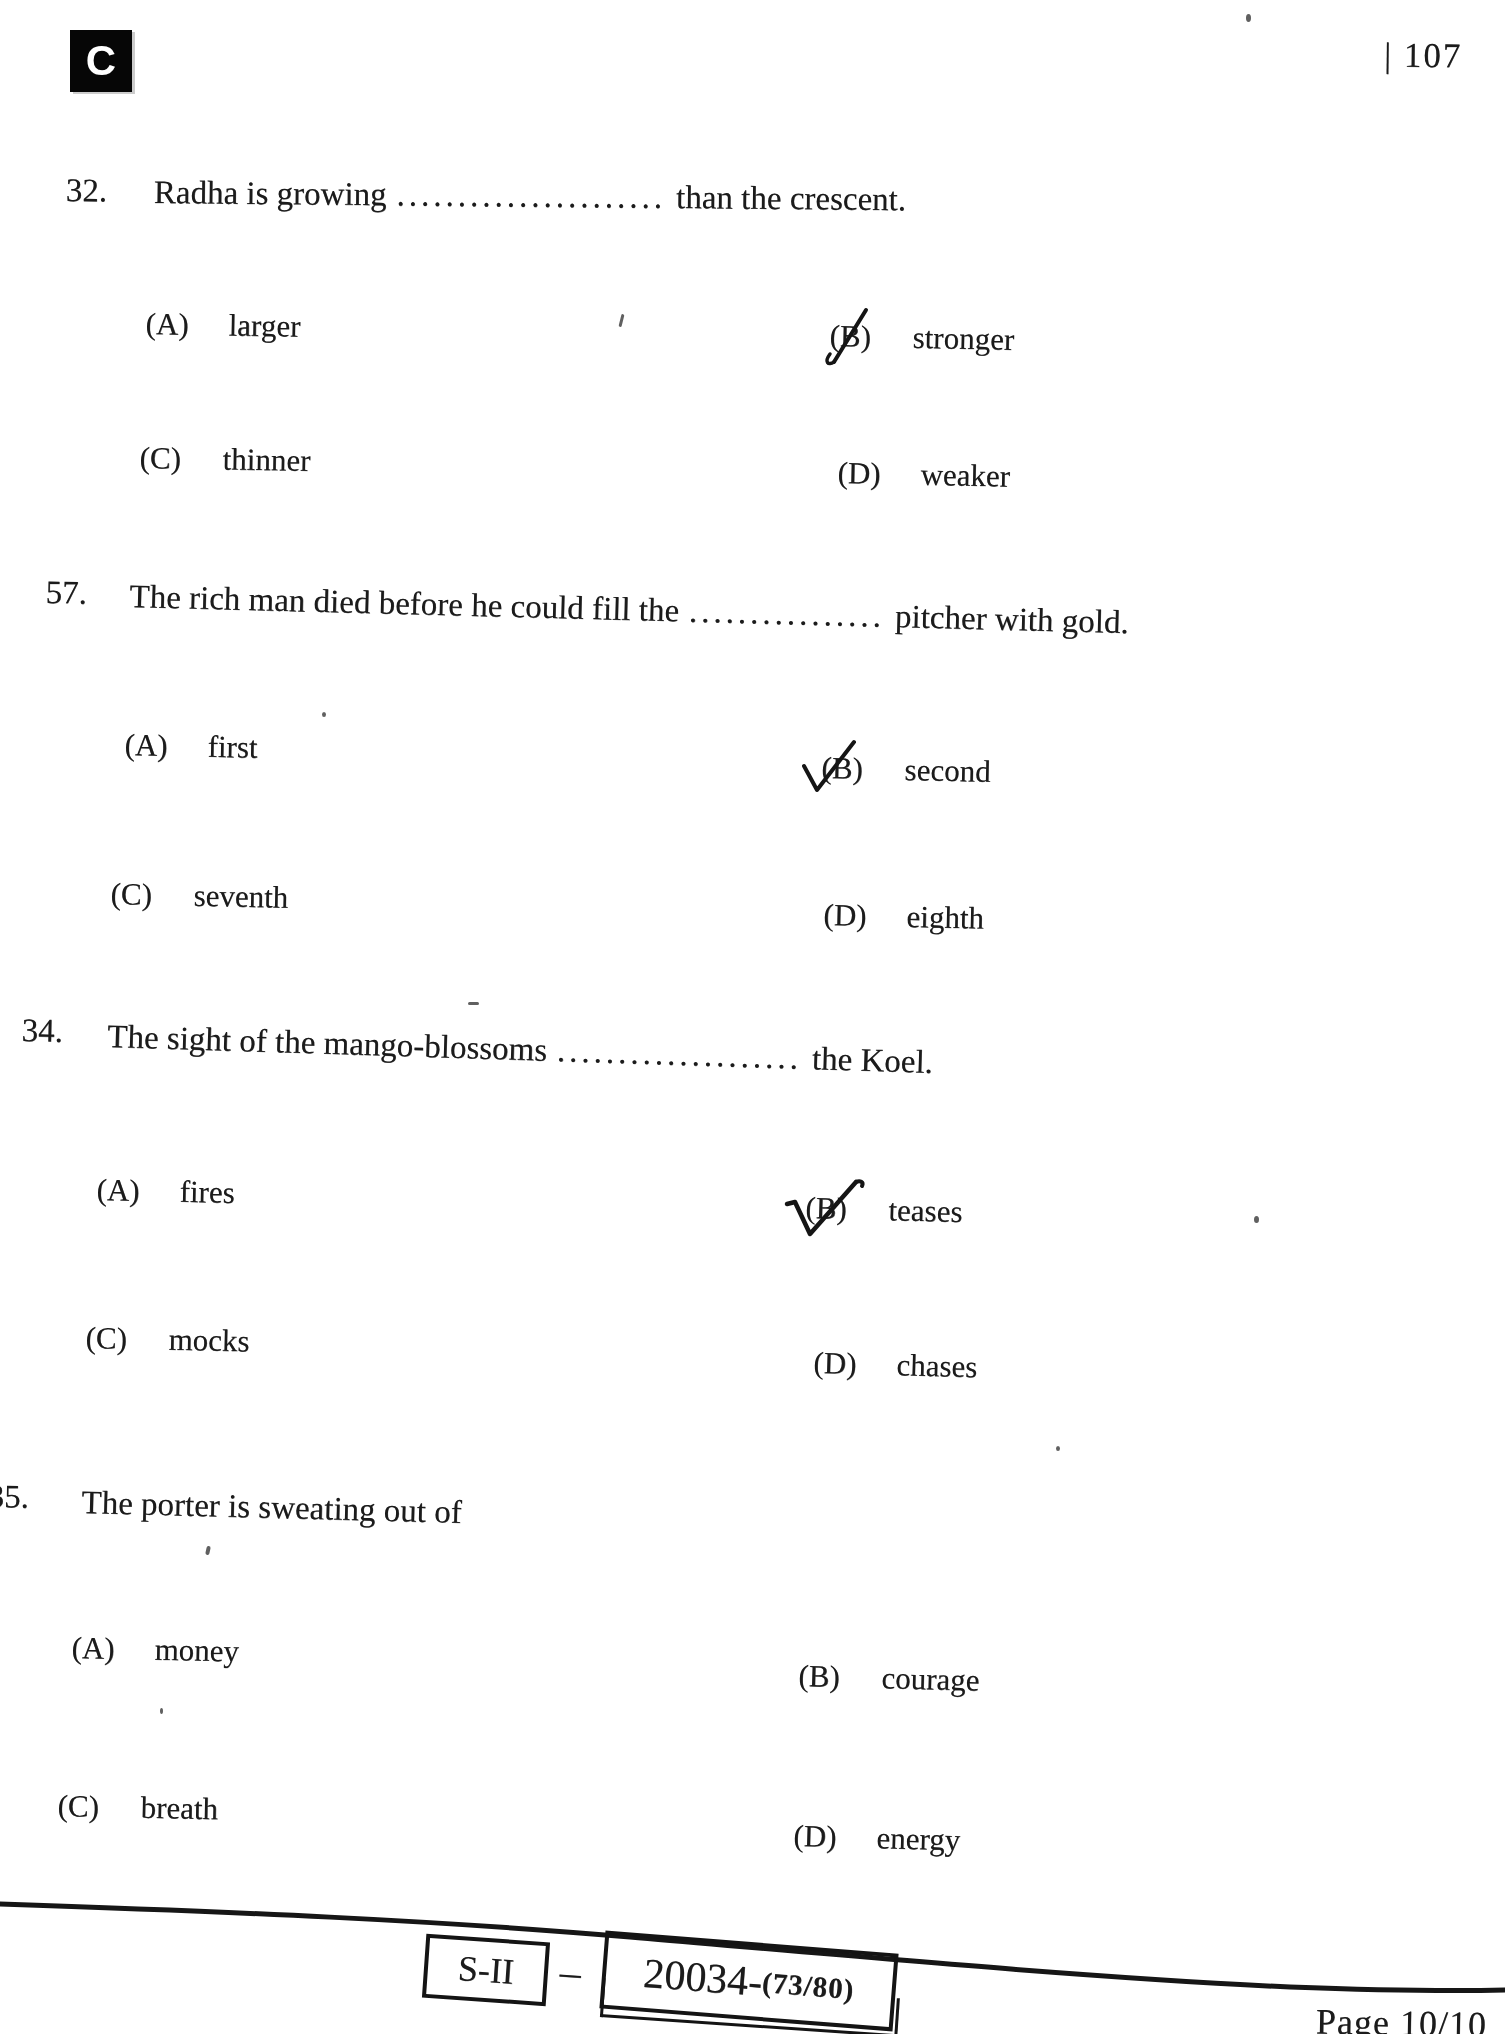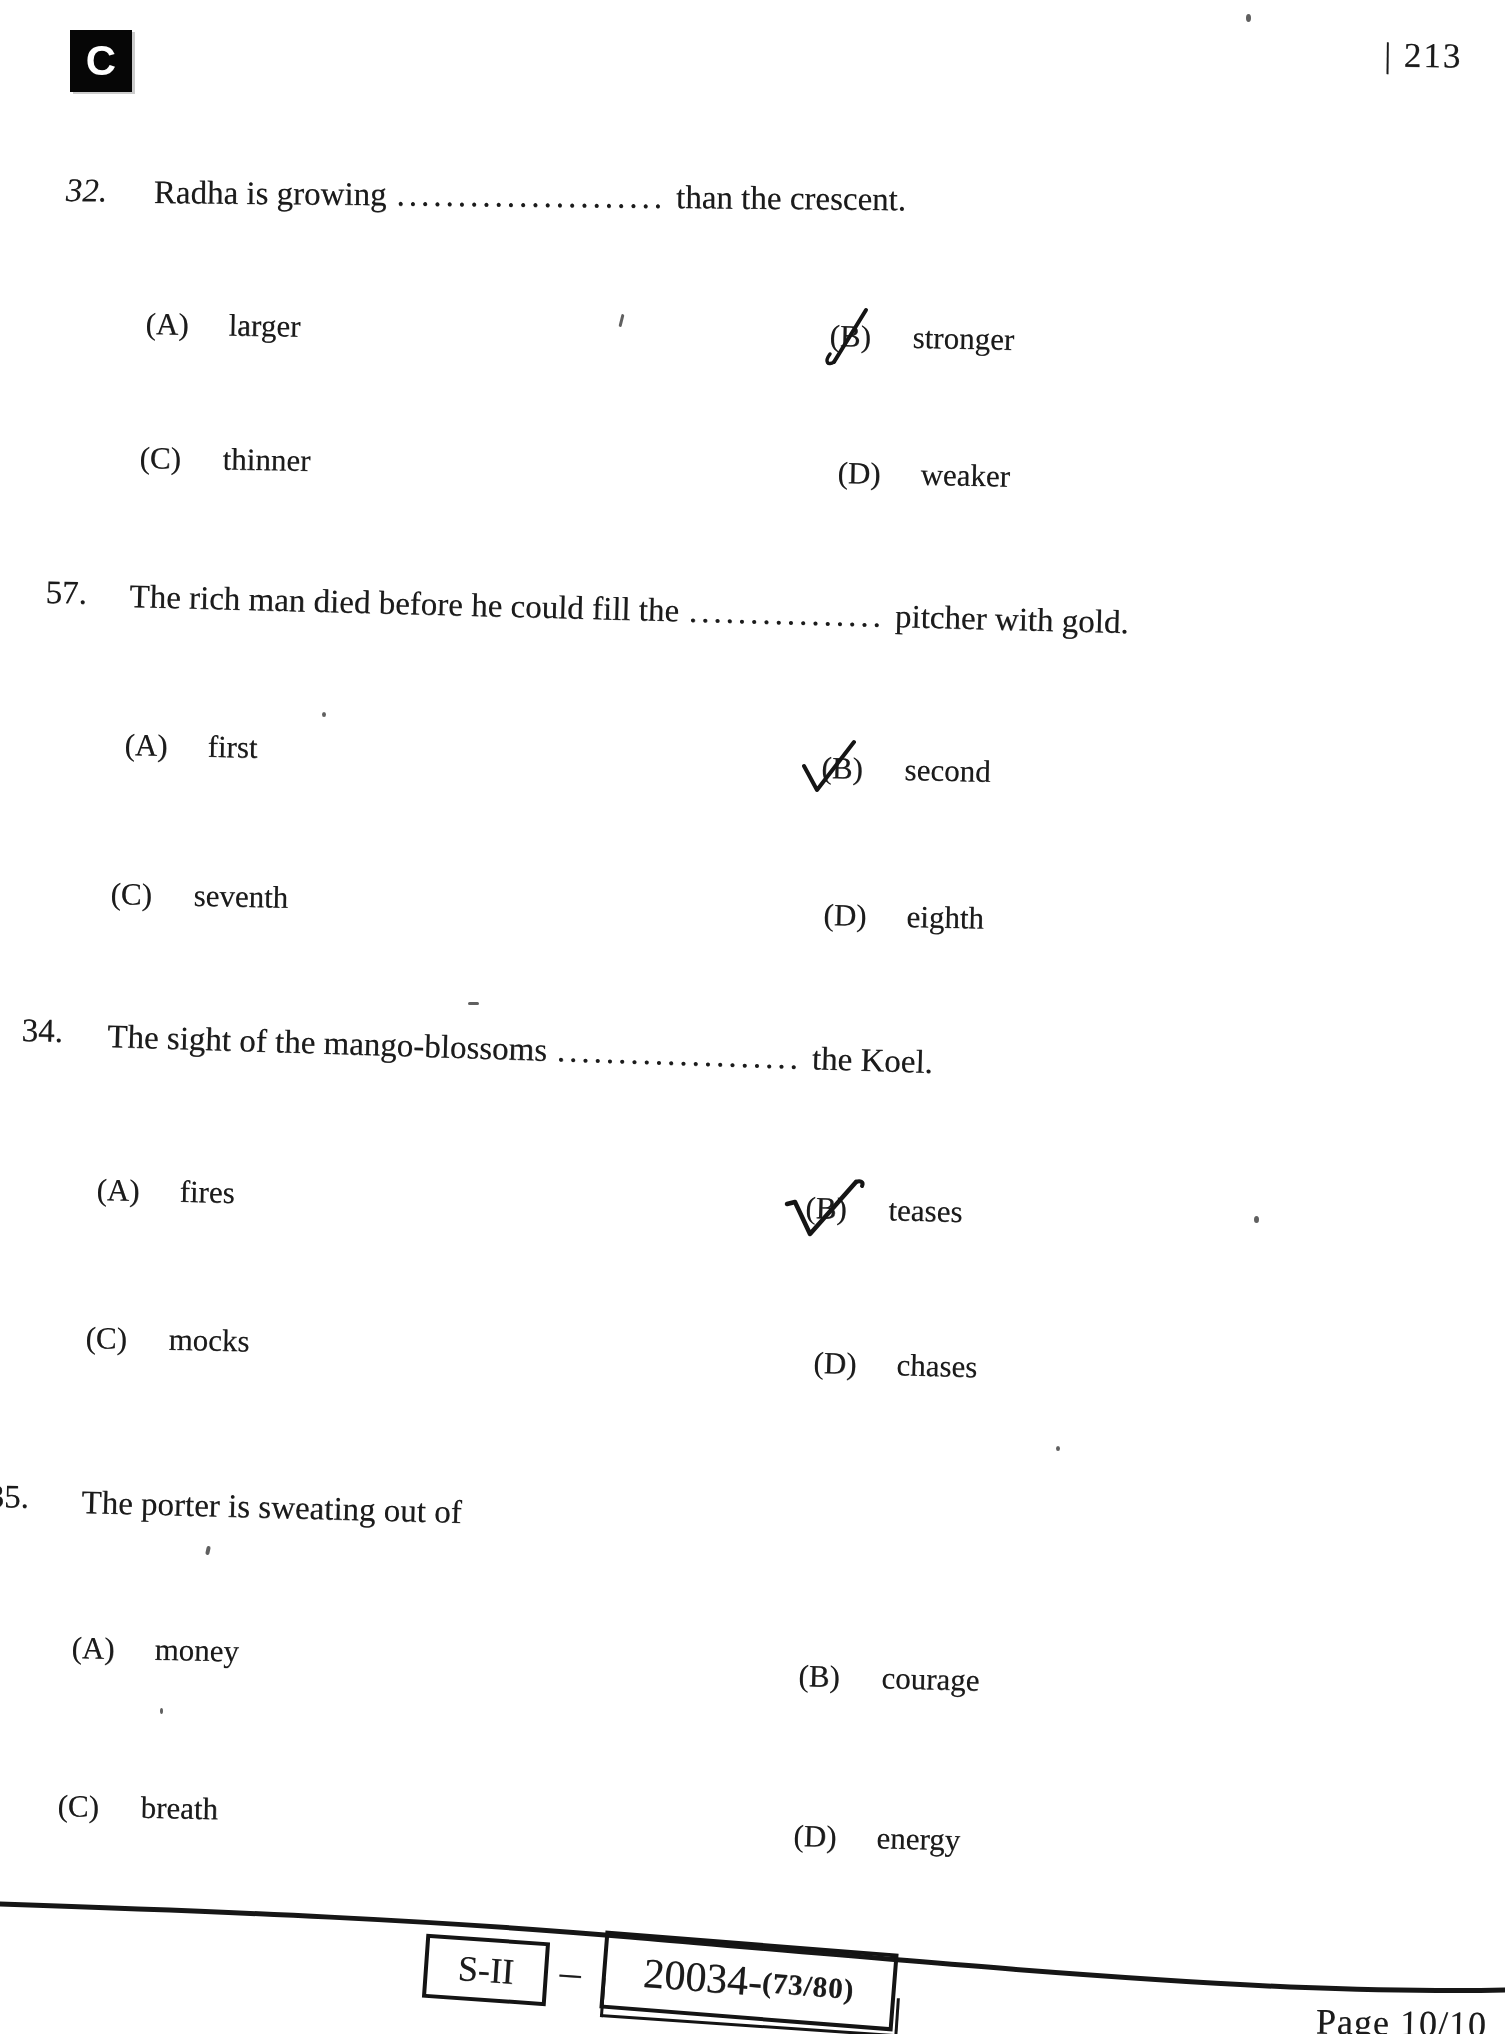--- a/index.html
+++ b/index.html
@@ -57,23 +57,23 @@
   .ink{text-shadow:0.3px 0.3px 0.5px rgba(25,25,25,.55);}
 </style>
 </head>
 <body>
 
 <div class="page">
 
   <div class="abs c-box">
     <span>C</span>
   </div>
-  <div class="abs page-marker ink">| 213</div>
+  <div class="abs page-marker ink">| 107</div>
 
-  <div class="abs q-num ink" style="left:66px;top:172px;transform:rotate(.5deg);font-style:italic;">32.</div>
+  <div class="abs q-num ink" style="left:66px;top:172px;transform:rotate(.5deg);">32.</div>
   <div class="abs q-text ink" style="left:154px;top:174px;transform:rotate(.55deg);"><span>Radha is growing</span><span class="blank">......................</span><span>than the crescent.</span></div>
 
   <div class="abs opt ink" style="left:146px;top:306px;transform:rotate(1deg);">
     <span class="lbl">(A)</span>
     <span>larger</span>
   </div>
   <div class="abs opt ink" style="left:830px;top:318px;transform:rotate(1.2deg);">
     <span class="lbl">(B)</span>
     <span>stronger</span>
   </div>

